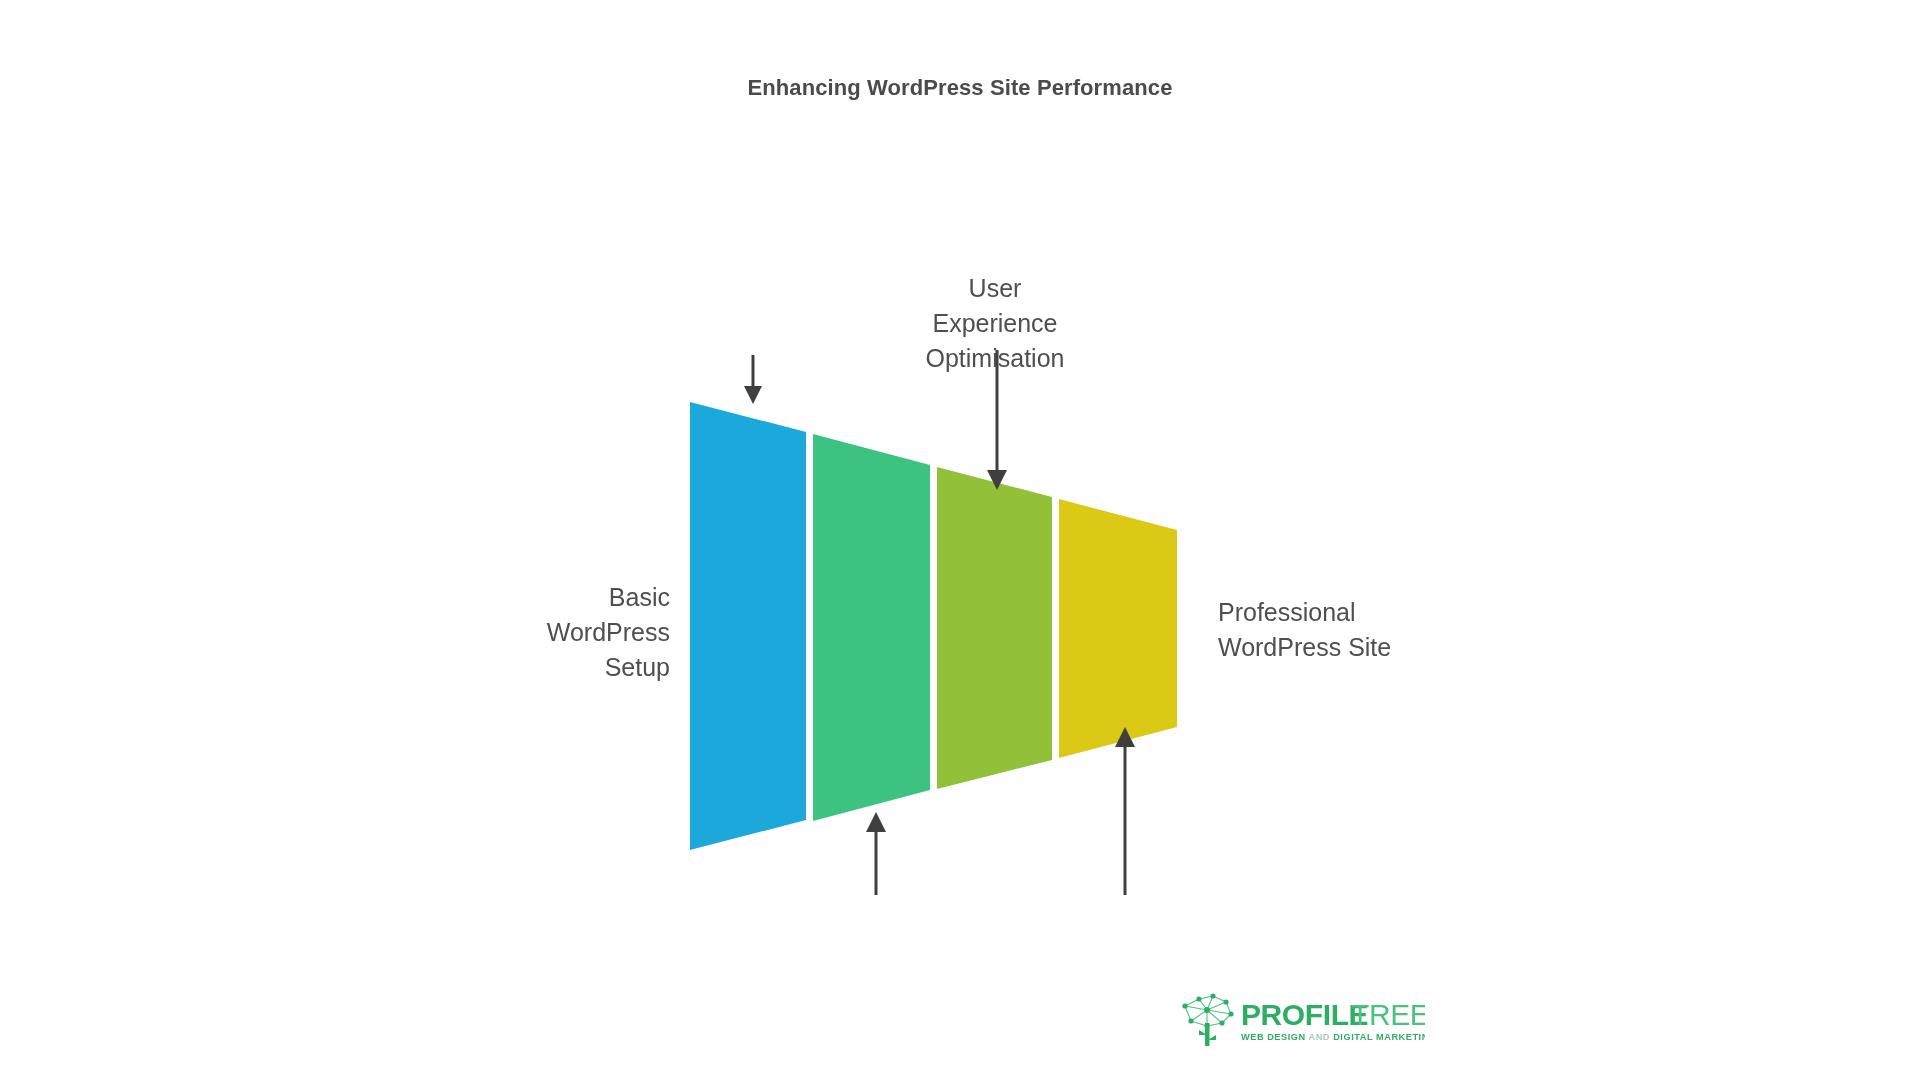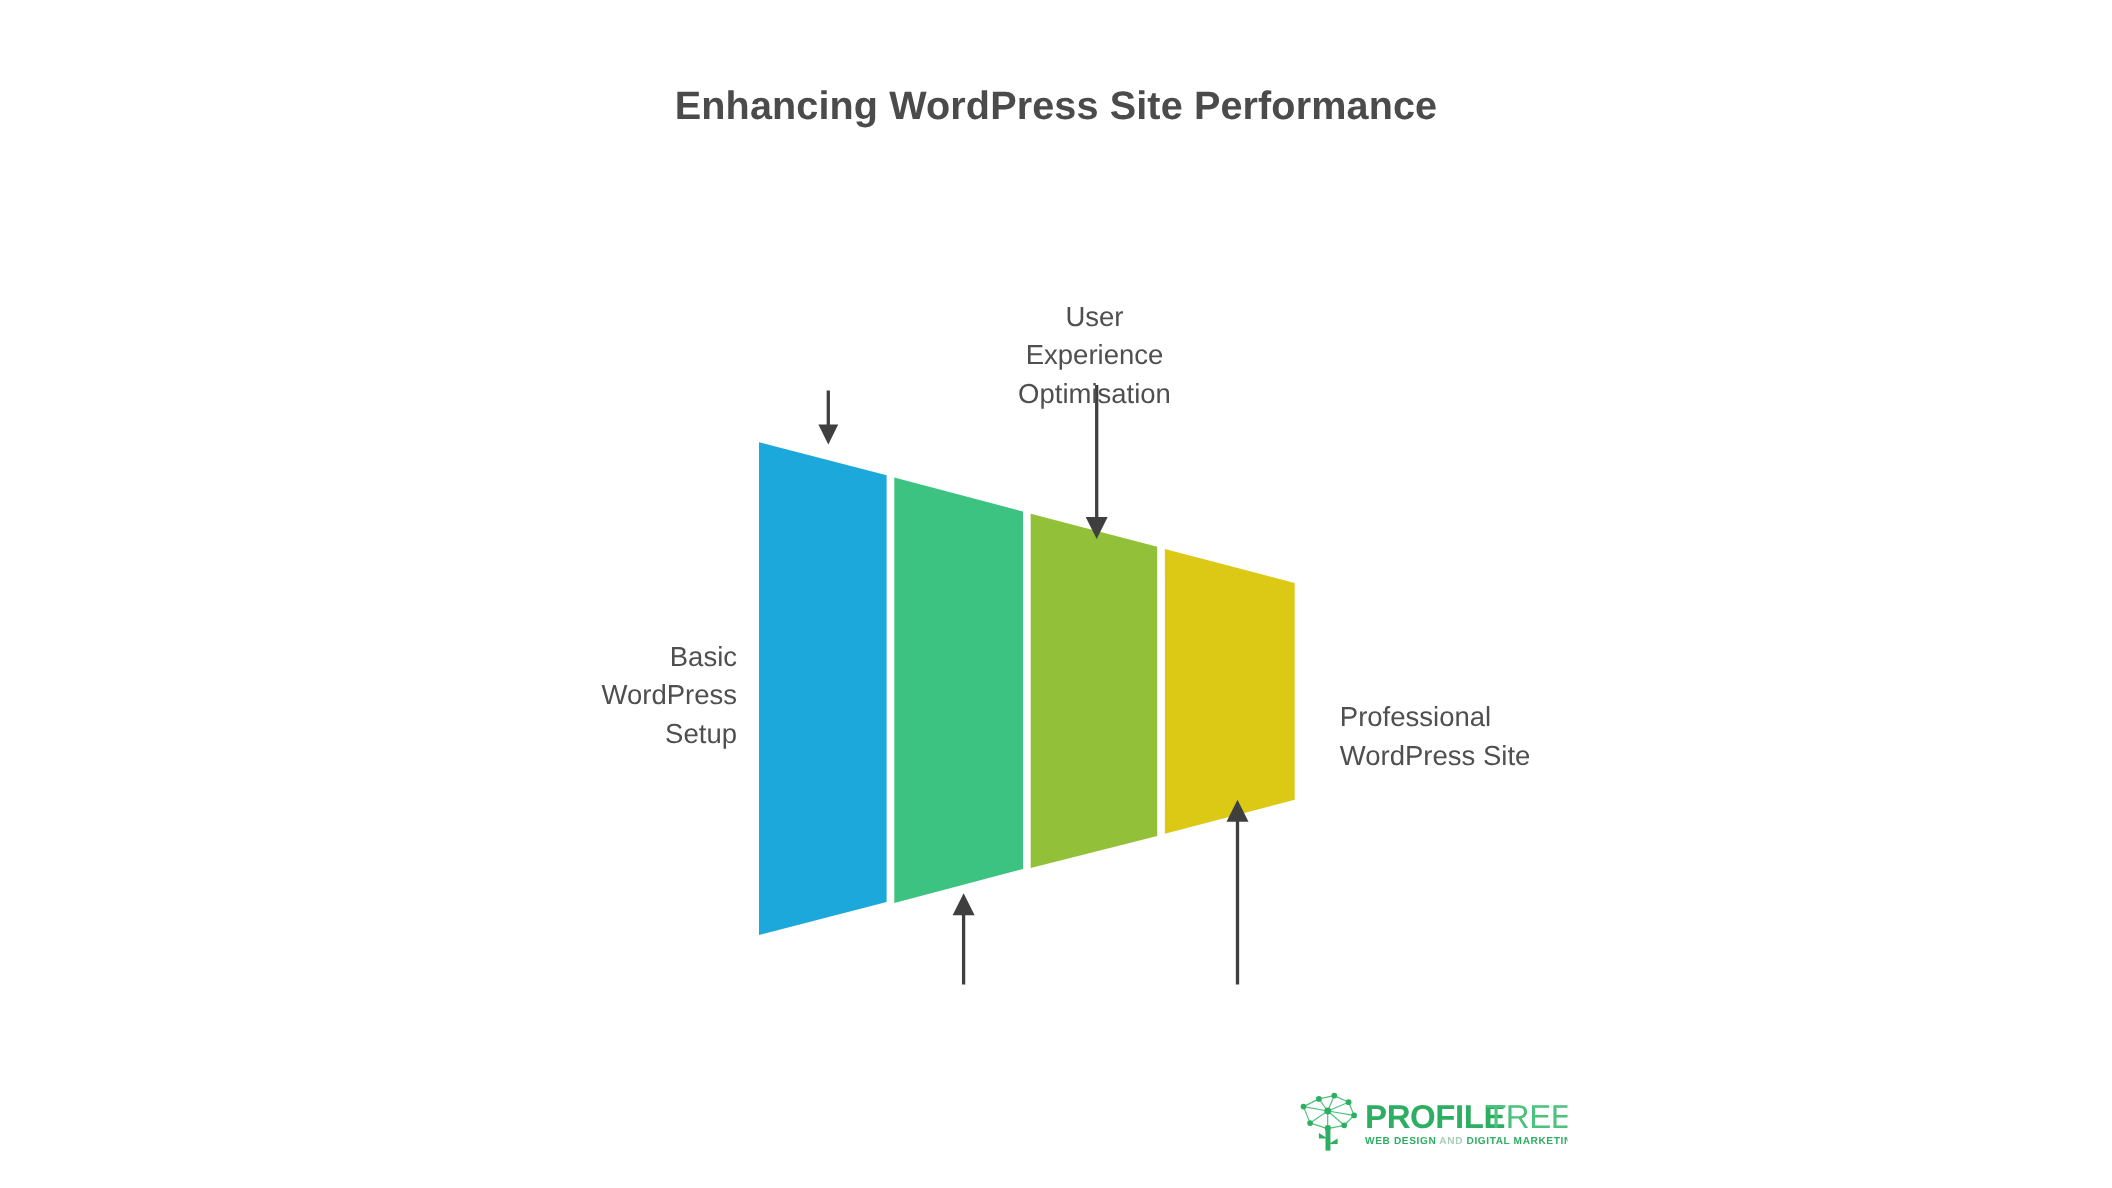--- a/index.html
+++ b/index.html
@@ -25,21 +25,21 @@
     background: #ffffff;
   }
 
   
   .chart-title {
     position: absolute;
     left: 0;
     top: 75px;
     width: 1920px;
     text-align: center;
-    font-size: 36px;
+    font-size: 22px;
     font-weight: bold;
     color: #4b4b4b;
     letter-spacing: 0.1px;
   }
 
   
   #funnel-svg {
     position: absolute;
     left: 0;
     top: 0;
@@ -50,21 +50,21 @@
   
   .anno {
     position: absolute;
     font-size: 25px;
     line-height: 35px;
     color: #4f4f4f;
     white-space: pre-line;
   }
   .anno.center { text-align: center; }
   .anno.right  { text-align: right; }
-  .anno.left   { text-align: left; margin-top: 40px; }
+  .anno.left   { text-align: left; }
 
   #label-advanced-configuration {
     left: 620px;
     top: 278px;
     width: 270px;
     text-align: center;
   }
   #label-user-experience-optimisation {
     left: 870px;
     top: 243px;

